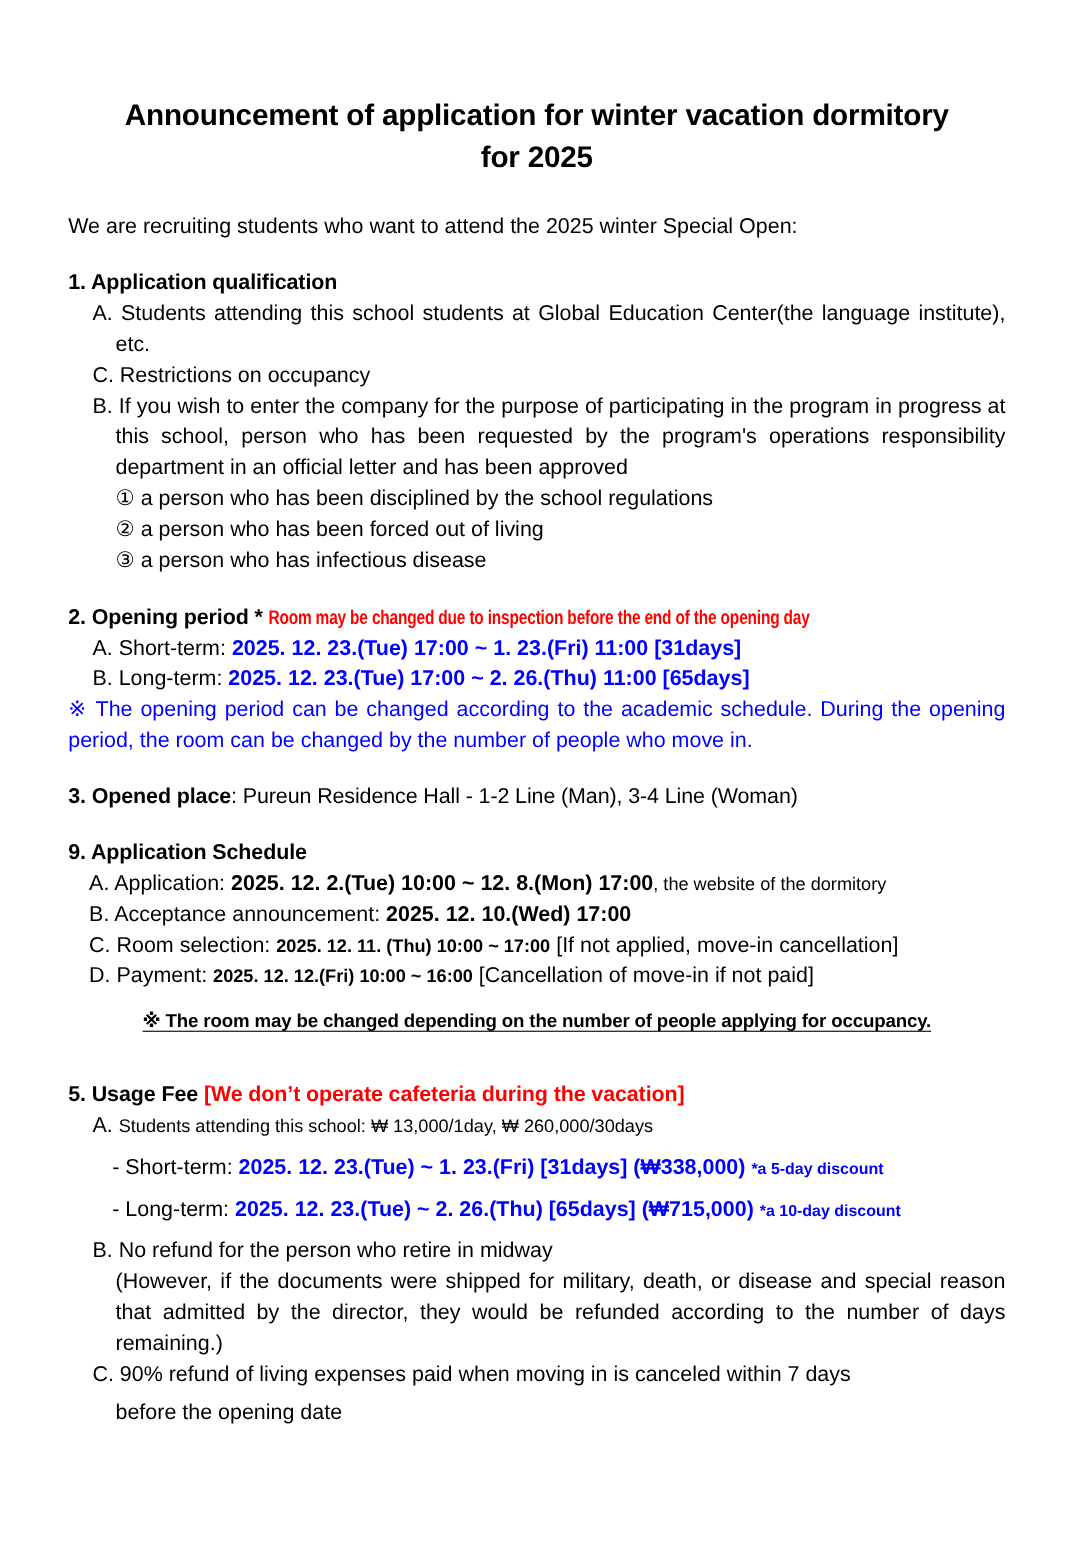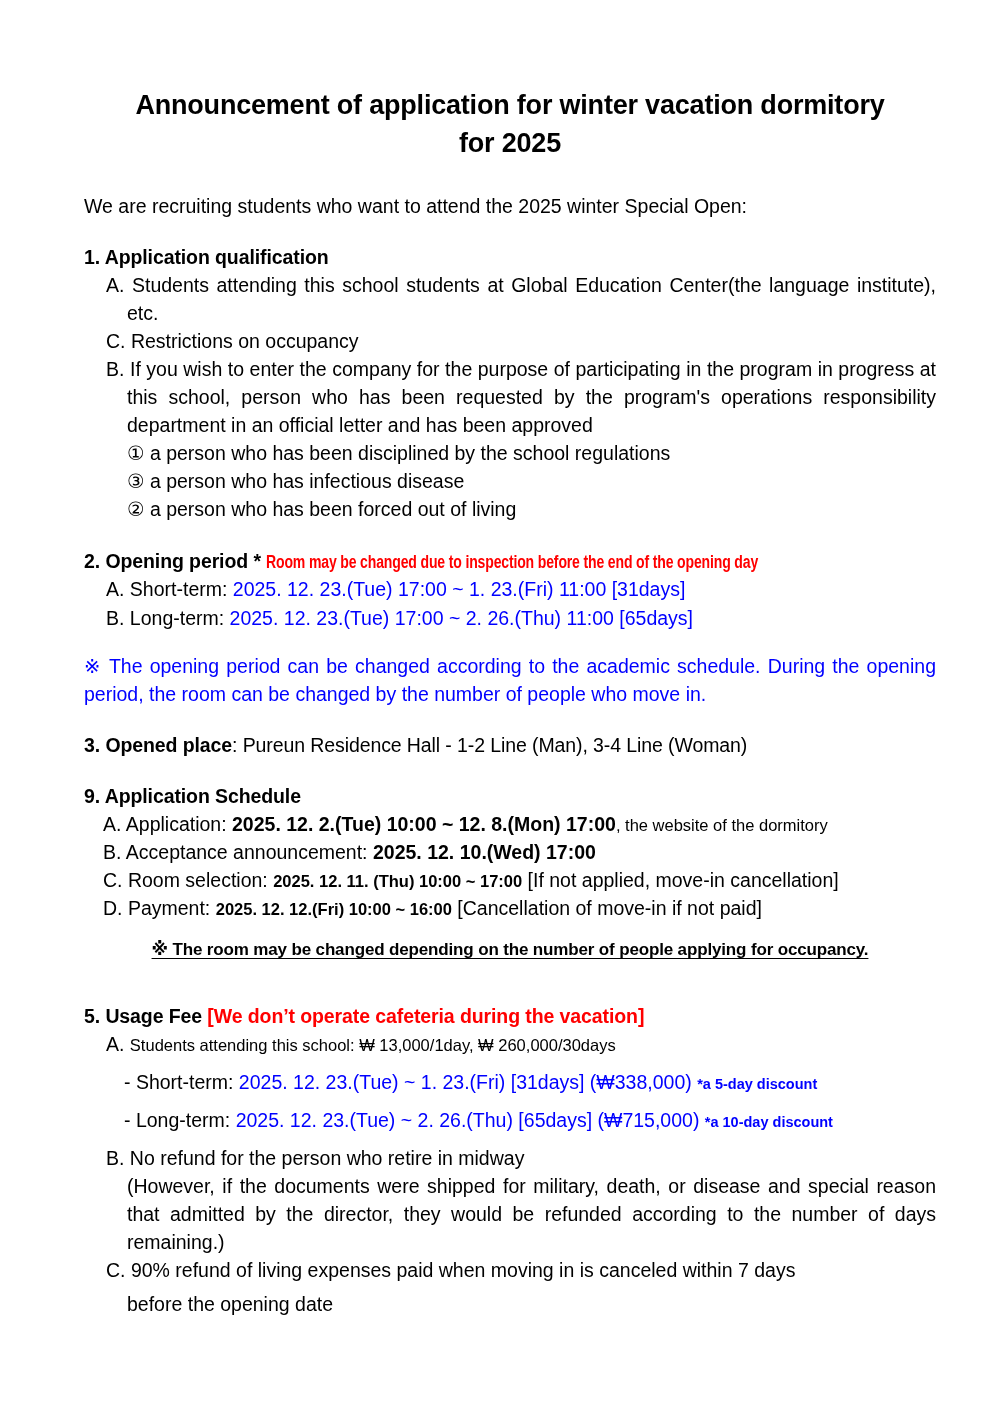--- a/index.html
+++ b/index.html
@@ -16,21 +16,21 @@
   .page {
     position: relative;
     width: 992px;
     height: 1403px;
     background: #ffffff;
     overflow: hidden;
     box-sizing: border-box;
   }
   .content {
     position: absolute;
-    left: 84px;
+    left: 62px;
     top: 86px;
     width: 852px;
   }
 
   
   .doc-title {
     font-size: 27px;
     font-weight: bold;
     text-align: center;
     line-height: 1.42;
@@ -122,21 +122,21 @@
     line-height: 1.44;
     margin: 16px;
     text-decoration: underline;
     text-underline-offset: 3px;
     text-align: center;
     letter-spacing: -0.15px;
   }
 
   
   .b    { font-weight: bold; }
-  .blue { color: #0000FF; font-weight: normal; }
+  .blue { color: #0000FF; font-weight: bold; }
   .red  { color: #FF0000; font-weight: bold; }
   .red-cond {
     color: #FF0000;
     font-weight: bold;
     font-size: 18px;
     transform: scaleX(0.78);
     transform-origin: left center;
     display: inline-block;
     letter-spacing: -0.2px;
   }
@@ -183,26 +183,26 @@
     <p class="lvl-a">
       <span>B.</span>
       <span>If you wish to enter the company for the purpose of participating in the program in progress at this school, person who has been requested by the program's operations responsibility department in an official letter and has been approved</span>
     </p>
 
     <p class="lvl-c">
       <span>①</span>
       <span>a person who has been disciplined by the school regulations</span>
     </p>
     <p class="lvl-c">
+      <span>②</span>
+      <span>a person who has been forced out of living</span>
+    </p>
+    <p class="lvl-c">
       <span>③</span>
       <span>a person who has infectious disease</span>
-    </p>
-    <p class="lvl-c">
-      <span>②</span>
-      <span>a person who has been forced out of living</span>
     </p>
 
     <div class="gap-sec"></div>
 
     <p class="sec-head">
       <span>2. Opening period</span>
       <span>*</span>
       <span class="red-cond">Room may be changed due to inspection before the end of the opening day</span>
     </p>
 
@@ -211,21 +211,21 @@
       <span>Short-term:</span>
       <span class="blue">2025. 12. 23.(Tue) 17:00 ~ 1. 23.(Fri) 11:00 [31days]</span>
     </p>
 
     <p class="lvl-a noj">
       <span>B.</span>
       <span>Long-term:</span>
       <span class="blue">2025. 12. 23.(Tue) 17:00 ~ 2. 26.(Thu) 11:00 [65days]</span>
     </p>
 
-    <p class="note-x" style="color:#0000FF;margin-top:20px;">※ The opening period can be changed according to the academic schedule. During the opening period, the room can be changed by the number of people who move in.</p>
+    <p class="note-x" style="color:#0000FF;">※ The opening period can be changed according to the academic schedule. During the opening period, the room can be changed by the number of people who move in.</p>
 
     <div class="gap-sec"></div>
 
     <p class="sec-head">
       <span>3. Opened place</span><span style="font-weight:normal;">: Pureun Residence Hall - 1-2 Line (Man), 3-4 Line (Woman)</span>
     </p>
 
     <div class="gap-sec"></div>
 
     <p class="sec-head">9. Application Schedule</p>

